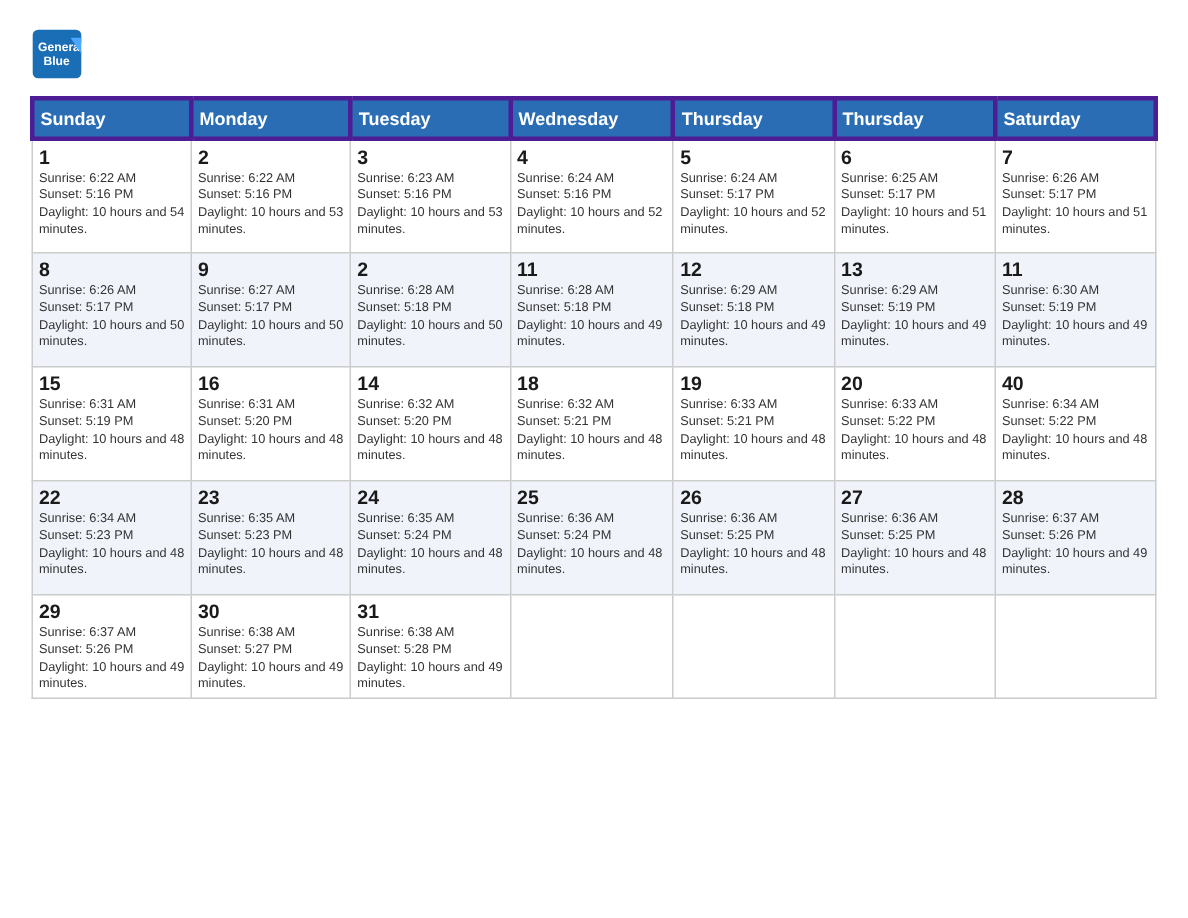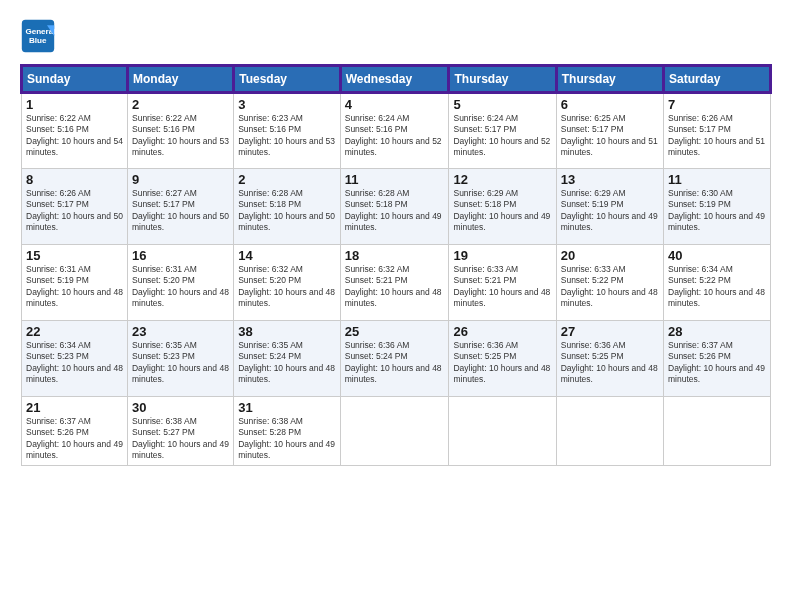--- a/index.html
+++ b/index.html
@@ -221,21 +221,21 @@
         <tr>
           <td>
             <span class="day-num">22</span>
             <div class="day-info">Sunrise: 6:34 AM<br>Sunset: 5:23 PM<br>Daylight: 10 hours and 48 minutes.</div>
           </td>
           <td>
             <span class="day-num">23</span>
             <div class="day-info">Sunrise: 6:35 AM<br>Sunset: 5:23 PM<br>Daylight: 10 hours and 48 minutes.</div>
           </td>
           <td>
-            <span class="day-num">38</span>
+            <span class="day-num">24</span>
             <div class="day-info">Sunrise: 6:35 AM<br>Sunset: 5:24 PM<br>Daylight: 10 hours and 48 minutes.</div>
           </td>
           <td>
             <span class="day-num">25</span>
             <div class="day-info">Sunrise: 6:36 AM<br>Sunset: 5:24 PM<br>Daylight: 10 hours and 48 minutes.</div>
           </td>
           <td>
             <span class="day-num">26</span>
             <div class="day-info">Sunrise: 6:36 AM<br>Sunset: 5:25 PM<br>Daylight: 10 hours and 48 minutes.</div>
           </td>
@@ -243,21 +243,21 @@
             <span class="day-num">27</span>
             <div class="day-info">Sunrise: 6:36 AM<br>Sunset: 5:25 PM<br>Daylight: 10 hours and 48 minutes.</div>
           </td>
           <td>
             <span class="day-num">28</span>
             <div class="day-info">Sunrise: 6:37 AM<br>Sunset: 5:26 PM<br>Daylight: 10 hours and 49 minutes.</div>
           </td>
         </tr>
         <tr class="last-row">
           <td>
-            <span class="day-num">21</span>
+            <span class="day-num">29</span>
             <div class="day-info">Sunrise: 6:37 AM<br>Sunset: 5:26 PM<br>Daylight: 10 hours and 49 minutes.</div>
           </td>
           <td>
             <span class="day-num">30</span>
             <div class="day-info">Sunrise: 6:38 AM<br>Sunset: 5:27 PM<br>Daylight: 10 hours and 49 minutes.</div>
           </td>
           <td>
             <span class="day-num">31</span>
             <div class="day-info">Sunrise: 6:38 AM<br>Sunset: 5:28 PM<br>Daylight: 10 hours and 49 minutes.</div>
           </td>

